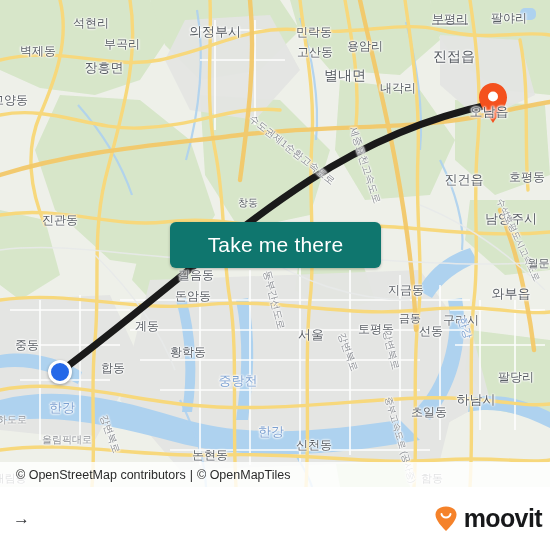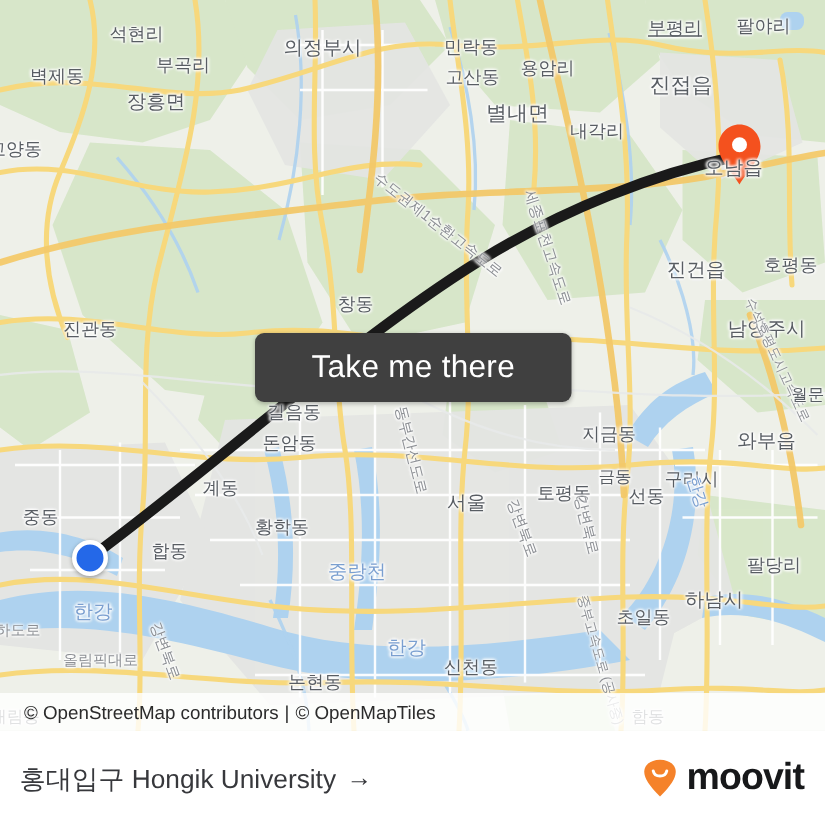--- a/index.html
+++ b/index.html
@@ -40,21 +40,21 @@
   }
   #dest-marker {
     position: absolute; left: 478px; top: 82px;
     width: 30px; height: 42px;
   }
 
   
   #take-me-there {
     position: absolute; left: 170px; top: 222px;
     width: 211px; height: 46px;
-    background: #404040;
+    background: #0f766e;
     border: none; border-radius: 6px;
     color: #ffffff; font-size: 21px; letter-spacing: .2px;
     font-family: "Liberation Sans", sans-serif;
     cursor: pointer;
     box-shadow: 0 1px 3px rgba(0,0,0,.25);
     display: flex; align-items: center; justify-content: center;
   }
 
   
   #attribution {
@@ -72,21 +72,21 @@
     background: #ffffff; display: flex; align-items: center;
   }
   #route-title {
     flex: 1; padding-left: 13px;
     font-size: 17.5px; color: #37383c; white-space: nowrap;
     display: flex; align-items: center; gap: 7px;
   }
   #route-title .arrow { font-size: 17px; color: #37383c; }
   #moovit-logo {
     display: flex; align-items: center; gap: 7px;
-    padding-right: 14px;
+    padding-right: 8px;
   }
   #moovit-wordmark { font-size: 25px; font-weight: bold; color: #17181a; letter-spacing: -.6px; }
 </style>
 </head>
 <body>
 
 <div id="app">
 
   <div id="map">
 
@@ -221,21 +221,21 @@
         <div class="map-label" style="left: 454px; top: 57px; font-size: 14px;">진접읍</div>
         <div class="map-label" style="left: 104px; top: 68px; font-size: 13px;">장흥면</div>
         <div class="map-label" style="left: 345px; top: 76px; font-size: 14px;">별내면</div>
         <div class="map-label" style="left: 398px; top: 88px; font-size: 12px;">내각리</div>
         <div class="map-label" style="left: 10px; top: 100px; font-size: 12px;">고양동</div>
         <div class="map-label" style="left: 489px; top: 112px; font-size: 13px;">오남읍</div>
         <div class="map-label road" style="left: 292px; top: 150px; font-size: 10px; transform: translate(-50%, -50%) rotate(38deg);">수도권제1순환고속도로</div>
         <div class="map-label road" style="left: 365px; top: 165px; font-size: 10px; transform: translate(-50%, -50%) rotate(72deg);">세종포천고속도로</div>
         <div class="map-label" style="left: 464px; top: 180px; font-size: 13px;">진건읍</div>
         <div class="map-label" style="left: 527px; top: 177px; font-size: 12px;">호평동</div>
-        <div class="map-label" style="left: 237px; top: 203px; font-size: 12px;">창동</div>
+        <div class="map-label" style="left: 248px; top: 203px; font-size: 10px;">창동</div>
         <div class="map-label" style="left: 60px; top: 220px; font-size: 12px;">진관동</div>
         <div class="map-label" style="left: 487px; top: 219px; font-size: 13px; padding-left: 48px;">남양주시</div>
         <div class="map-label road" style="left: 518px; top: 240px; font-size: 9px; transform: translate(-50%, -50%) rotate(65deg);">수석호평도시고속도로</div>
         <div class="map-label" style="left: 544px; top: 263px; font-size: 11px;">월문리</div>
         <div class="map-label" style="left: 196px; top: 275px; font-size: 12px;">길음동</div>
         <div class="map-label road" style="left: 274px; top: 300px; font-size: 10px; transform: translate(-50%, -50%) rotate(76deg);">동부간선도로</div>
         <div class="map-label" style="left: 193px; top: 296px; font-size: 12px;">돈암동</div>
         <div class="map-label" style="left: 406px; top: 290px; font-size: 12px;">지금동</div>
         <div class="map-label" style="left: 511px; top: 294px; font-size: 13px;">와부읍</div>
         <div class="map-label" style="left: 410px; top: 318px; font-size: 11px;">금동</div>
@@ -270,21 +270,20 @@
 
     <div id="attribution">
       <span>© OpenStreetMap contributors</span>
       <span class="sep">|</span>
       <span>© OpenMapTiles</span>
     </div>
   </div>
 
   <div id="footer">
     <div id="route-title">
-      <span>홍대입구 Hongik University</span>
       <span class="arrow">→</span>
     </div>
     <div id="moovit-logo">
       <svg width="22" height="26" viewBox="0 0 22 26">
         <path d="M11 25 C 4 18 0.5 13 0.5 8.5 C 0.5 3.8 5 0.5 11 0.5 C 17 0.5 21.5 3.8 21.5 8.5 C 21.5 13 18 18 11 25 Z" fill="#f5822a"></path>
         <path d="M6.5 8 C 7.5 12.5 14.5 12.5 15.5 8" stroke="#ffffff" stroke-width="2" fill="none" stroke-linecap="round"></path>
       </svg>
       <span id="moovit-wordmark">moovit</span>
     </div>
   </div>

